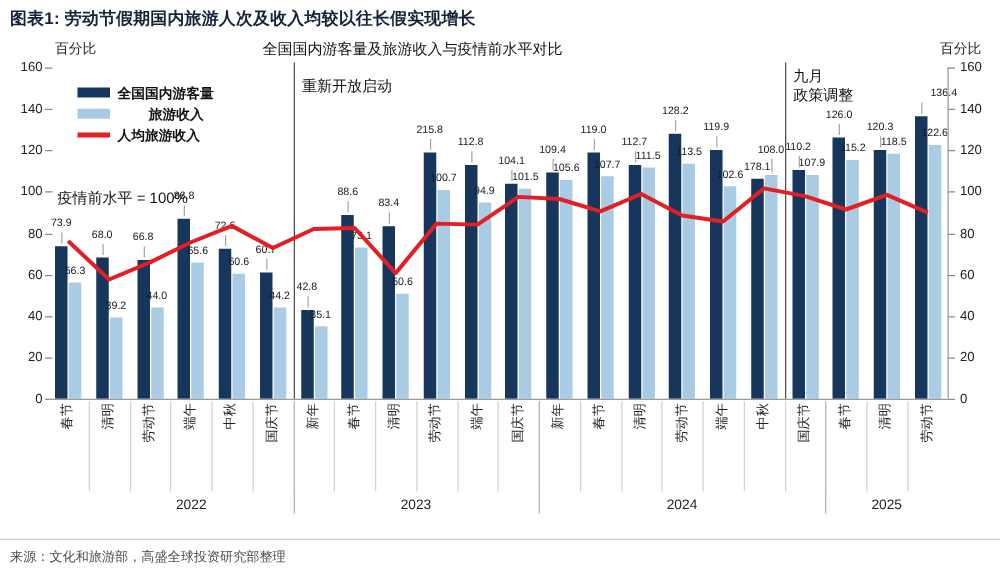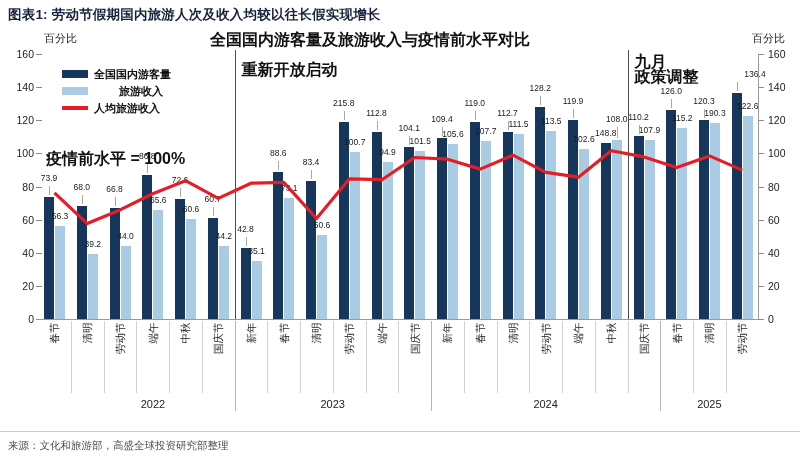--- a/index.html
+++ b/index.html
@@ -26,21 +26,21 @@
   .dlabel { position:absolute; font-size:8.5px; color:#1a1a1a; white-space:nowrap; text-align:center; width:30px; }
   .leader { position:absolute; width:1px; background:#a8a8a8; }
   .xlabel {
     position:absolute; width:70px; height:13px; font-size:10.5px; color:#222;
     text-align:right; transform:rotate(-90deg); white-space:nowrap; line-height:13px;
   }
   .year-label { position:absolute; font-size:11px; color:#222; width:60px; text-align:center; }
   .cell-sep { position:absolute; width:1px; background:#d2d2d2; }
   .year-sep { position:absolute; width:1px; background:#b5b5b5; }
   .divider { position:absolute; width:1px; background:#4d4d4d; }
-  .annotation { position:absolute; font-size:16px; color:#111; font-weight:700; white-space:pre-line; line-height:15px; }
+  .annotation { position:absolute; font-size:12px; color:#111; font-weight:400; white-space:pre-line; line-height:15px; }
   .legend-row { position:absolute; display:flex; align-items:center; height:12px; }
   .legend-swatch { display:inline-block; width:26px; height:8px; margin-right:6px; }
   .legend-line { display:inline-block; width:26px; height:3.5px; margin-right:6px; }
   .legend-text { font-size:11px; font-weight:600; color:#111; white-space:nowrap; }
   #footer-rule { position:absolute; left:0; top:431px; width:800px; height:1px; background:#cccccc; }
   #source { position:absolute; left:8px; top:439px; font-size:10.5px; color:#4d4d4d; }
   svg { position:absolute; left:0; top:0; pointer-events:none; }
 </style>
 </head>
 <body>
@@ -181,21 +181,21 @@
       <div class="cell-sep" style="left: 529.25px; top: 321px; height: 72px;"></div>
       <div class="bar bar-dark" style="left: 568px; top: 120.416px; width: 10px; height: 198.584px; background: rgb(23, 54, 92);"></div>
       <div class="bar bar-light" style="left: 579px; top: 149.069px; width: 10px; height: 169.931px; background: rgb(169, 203, 227);"></div>
       <div class="dlabel" style="left: 558px; top: 96.4156px;">119.9</div>
       <div class="dlabel" style="left: 569px; top: 134.069px;">102.6</div>
       <div class="leader" style="left: 573px; top: 109.416px; height: 9px;"></div>
       <div class="xlabel" style="left: 543.375px; top: 351px;">端午</div>
       <div class="cell-sep" style="left: 562px; top: 321px; height: 72px;"></div>
       <div class="bar bar-dark" style="left: 600.75px; top: 142.941px; width: 10px; height: 176.059px; background: rgb(23, 54, 92);"></div>
       <div class="bar bar-light" style="left: 611.75px; top: 140.125px; width: 10px; height: 178.875px; background: rgb(169, 203, 227);"></div>
-      <div class="dlabel" style="left: 590.75px; top: 127.941px;">148.8</div>
+      <div class="dlabel" style="left: 590.75px; top: 127.941px;">178.1</div>
       <div class="dlabel" style="left: 601.75px; top: 114.125px;">108.0</div>
       <div class="leader" style="left: 616.75px; top: 127.125px; height: 11px;"></div>
       <div class="xlabel" style="left: 576.125px; top: 351px;">中秋</div>
       <div class="cell-sep" style="left: 594.75px; top: 321px; height: 72px;"></div>
       <div class="bar bar-dark" style="left: 633.5px; top: 136.481px; width: 10px; height: 182.519px; background: rgb(23, 54, 92);"></div>
       <div class="bar bar-light" style="left: 644.5px; top: 140.291px; width: 10px; height: 178.709px; background: rgb(169, 203, 227);"></div>
       <div class="dlabel" style="left: 623.5px; top: 112.481px;">110.2</div>
       <div class="dlabel" style="left: 634.5px; top: 125.291px;">107.9</div>
       <div class="leader" style="left: 638.5px; top: 125.481px; height: 9px;"></div>
       <div class="xlabel" style="left: 608.875px; top: 351px;">国庆节</div>
@@ -203,21 +203,21 @@
       <div class="bar bar-dark" style="left: 666.25px; top: 110.312px; width: 10px; height: 208.688px; background: rgb(23, 54, 92);"></div>
       <div class="bar bar-light" style="left: 677.25px; top: 128.2px; width: 10px; height: 190.8px; background: rgb(169, 203, 227);"></div>
       <div class="dlabel" style="left: 656.25px; top: 86.3125px;">126.0</div>
       <div class="dlabel" style="left: 667.25px; top: 113.2px;">115.2</div>
       <div class="leader" style="left: 671.25px; top: 99.3125px; height: 9px;"></div>
       <div class="xlabel" style="left: 641.625px; top: 351px;">春节</div>
       <div class="cell-sep" style="left: 660.25px; top: 321px; height: 72px;"></div>
       <div class="bar bar-dark" style="left: 699px; top: 119.753px; width: 10px; height: 199.247px; background: rgb(23, 54, 92);"></div>
       <div class="bar bar-light" style="left: 710px; top: 122.734px; width: 10px; height: 196.266px; background: rgb(169, 203, 227);"></div>
       <div class="dlabel" style="left: 689px; top: 95.7531px;">120.3</div>
-      <div class="dlabel" style="left: 700px; top: 107.734px;">190.3</div>
+      <div class="dlabel" style="left: 700px; top: 107.734px;">118.5</div>
       <div class="leader" style="left: 704px; top: 108.753px; height: 9px;"></div>
       <div class="xlabel" style="left: 674.375px; top: 351px;">清明</div>
       <div class="cell-sep" style="left: 693px; top: 321px; height: 72px;"></div>
       <div class="bar bar-dark" style="left: 731.75px; top: 93.0875px; width: 10px; height: 225.912px; background: rgb(23, 54, 92);"></div>
       <div class="bar bar-light" style="left: 742.75px; top: 115.944px; width: 10px; height: 203.056px; background: rgb(169, 203, 227);"></div>
       <div class="dlabel" style="left: 740px; top: 69.0875px;">136.4</div>
       <div class="dlabel" style="left: 732.75px; top: 100.944px;">122.6</div>
       <div class="leader" style="left: 736.75px; top: 82.0875px; height: 9px;"></div>
       <div class="xlabel" style="left: 707.125px; top: 351px;">劳动节</div>
       <div class="cell-sep" style="left: 725.75px; top: 321px; height: 72px;"></div>

